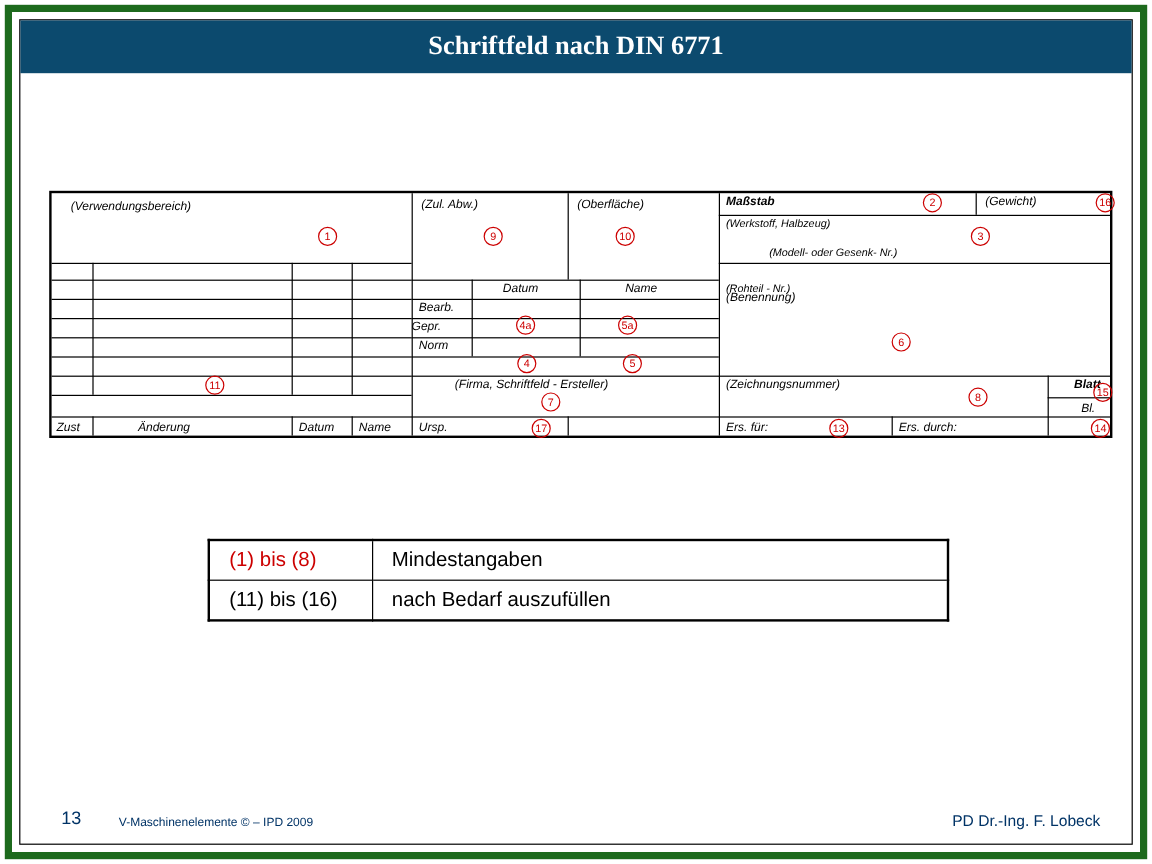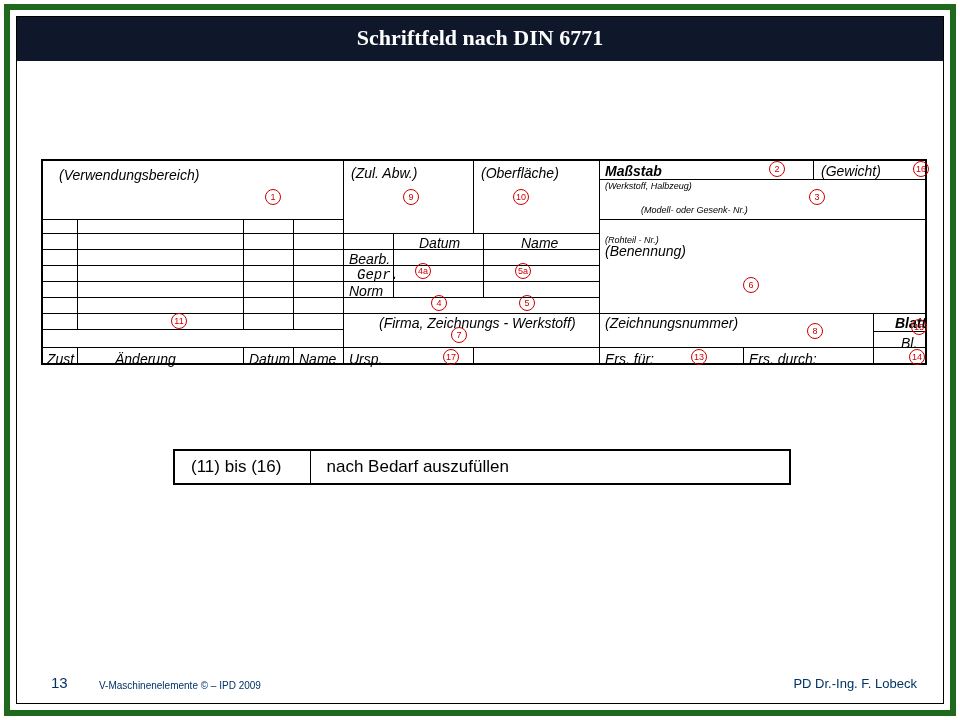--- a/index.html
+++ b/index.html
@@ -17,21 +17,21 @@
     border: 6px solid #1d6a1d;
     background: #fff;
   }
   .inner-frame {
     position: absolute;
     left: 6px; top: 6px; right: 6px; bottom: 6px;
     border: 1px solid #000;
     background: #fff;
   }
   .title-bar {
-    background: #0f172a;
+    background: #0c4a6e;
     color: #fff;
     font-weight: bold;
     font-size: 22px;
     text-align: center;
     padding: 8px 0 10px;
     font-family: "Times New Roman", serif;
   }
   .content {
     position: relative;
     padding: 0;
@@ -44,21 +44,21 @@
     top: 98px;
     width: 886px;
     height: 206px;
     border: 2px solid #000;
     font-family: Arial, sans-serif;
     font-size: 9px;
     color: #000;
   }
   .sf-row { position:absolute; border-top:1px solid #000; left:0; right:0; }
   .sf-col { position:absolute; border-left:1px solid #000; top:0; bottom:0; }
-  .sf-label { position:absolute; font-style: italic; font-size: 14px; }
+  .sf-label { position:absolute; font-style: italic; font-size: 10px; }
   .sf-label-bold { font-weight:bold; font-style: italic; }
   .marker {
     position: absolute;
     width: 16px; height: 16px;
     border: 1px solid #cc0000;
     border-radius: 50%;
     color: #cc0000;
     font-size: 9px;
     line-height: 14px;
     text-align: center;
@@ -158,61 +158,65 @@
         <div class="sf-row" style="left:300px; width:256px; top:88px;"></div>
         <div class="sf-row" style="left:300px; width:256px; top:104px;"></div>
         <div class="sf-row" style="left:300px; width:256px; top:120px;"></div>
         <div class="sf-row" style="left:300px; width:256px; top:136px;"></div>
         <div class="sf-row" style="left:300px; right:0; top:152px;"></div>
         <div class="sf-col" style="left:350px; top:72px; height:64px;"></div>
         <div class="sf-col" style="left:440px; top:72px; height:64px;"></div>
         <span class="sf-label" style="left:376px; top:74px;">Datum</span>
         <span class="sf-label" style="left:478px; top:74px;">Name</span>
         <span class="sf-label" style="left:306px; top:90px;">Bearb.</span>
-        <span class="sf-label" style="left:314px; top:106px;font-family:Liberation Mono, monospace;">Gepr.</span>
+        <span class="sf-label" style="left:300px; top:106px;">Gepr.</span>
         <span class="sf-label" style="left:306px; top:122px;">Norm</span>
 
         <span class="sf-label" style="left:562px; top:82px;">(Benennung)</span>
 
-        <span class="sf-label" style="left:336px; top:154px;">(Firma, Zeichnungs - Werkstoff)</span>
+        <span class="sf-label" style="left:336px; top:154px;">(Firma, Schriftfeld - Ersteller)</span>
         <span class="sf-label" style="left:562px; top:154px;">(Zeichnungsnummer)</span>
 
         <div class="sf-col" style="left:830px; top:152px; bottom:0;"></div>
         <div class="sf-row" style="left:830px; right:0; top:170px;"></div>
         <span class="sf-label sf-label-bold" style="left:852px; top:154px;">Blatt</span>
         <span class="sf-label" style="left:858px; top:174px;">Bl.</span>
 
         <div class="sf-col" style="left:430px; top:186px; bottom:0;"></div>
         <div class="sf-col" style="left:700px; top:186px; bottom:0;"></div>
         <span class="sf-label" style="left:306px; top:190px;">Ursp.</span>
         <span class="sf-label" style="left:562px; top:190px;">Ers. für:</span>
         <span class="sf-label" style="left:706px; top:190px;text-align:center;">Ers. durch:</span>
 
         <span class="marker" style="left:222px; top:28px;">1</span>
         <span class="marker" style="left:360px; top:28px;">9</span>
         <span class="marker" style="left:470px; top:28px;">10</span>
         <span class="marker" style="left:726px; top:0px;">2</span>
         <span class="marker" style="left:870px; top:0px;">16</span>
         <span class="marker" style="left:766px; top:28px;">3</span>
-        <span class="marker" style="left:372px; top:102px;">4a</span>
+        <span class="marker" style="left:387px; top:102px;">4a</span>
         <span class="marker" style="left:472px; top:102px;">5a</span>
         <span class="marker" style="left:388px; top:134px;">4</span>
         <span class="marker" style="left:476px; top:134px;">5</span>
         <span class="marker" style="left:700px; top:116px;">6</span>
         <span class="marker" style="left:128px; top:152px;">11</span>
         <span class="marker" style="left:408px; top:166px;">7</span>
         <span class="marker" style="left:764px; top:162px;">8</span>
         <span class="marker" style="left:868px; top:158px;">15</span>
         <span class="marker" style="left:400px; top:188px;">17</span>
         <span class="marker" style="left:648px; top:188px;">13</span>
         <span class="marker" style="left:866px; top:188px;">14</span>
       </div>
 
       <table class="legend">
         <tbody>
+            <tr>
+          <td class="key"><span class="red">(1) bis (8)</span></td>
+          <td class="val">Mindestangaben</td>
+        </tr>
         <tr>
           <td class="key">(11) bis (16)</td>
           <td class="val">nach Bedarf auszufüllen</td>
         </tr>
       </tbody>
         </table>
 
       <div class="footer">
         <span class="page-num">13</span>
         <span class="copyright">V-Maschinenelemente © – IPD 2009</span>

